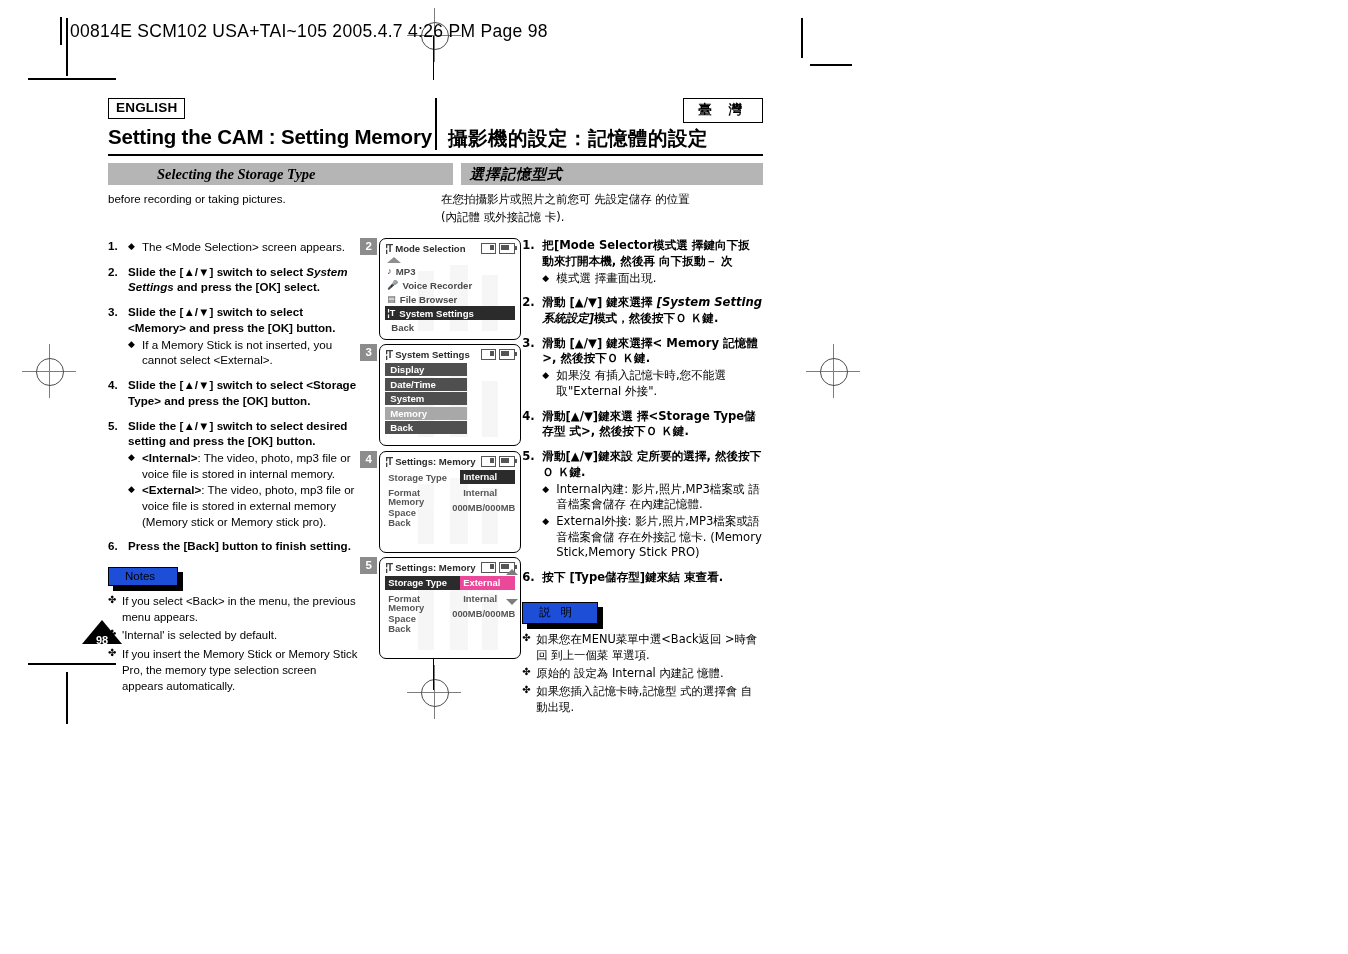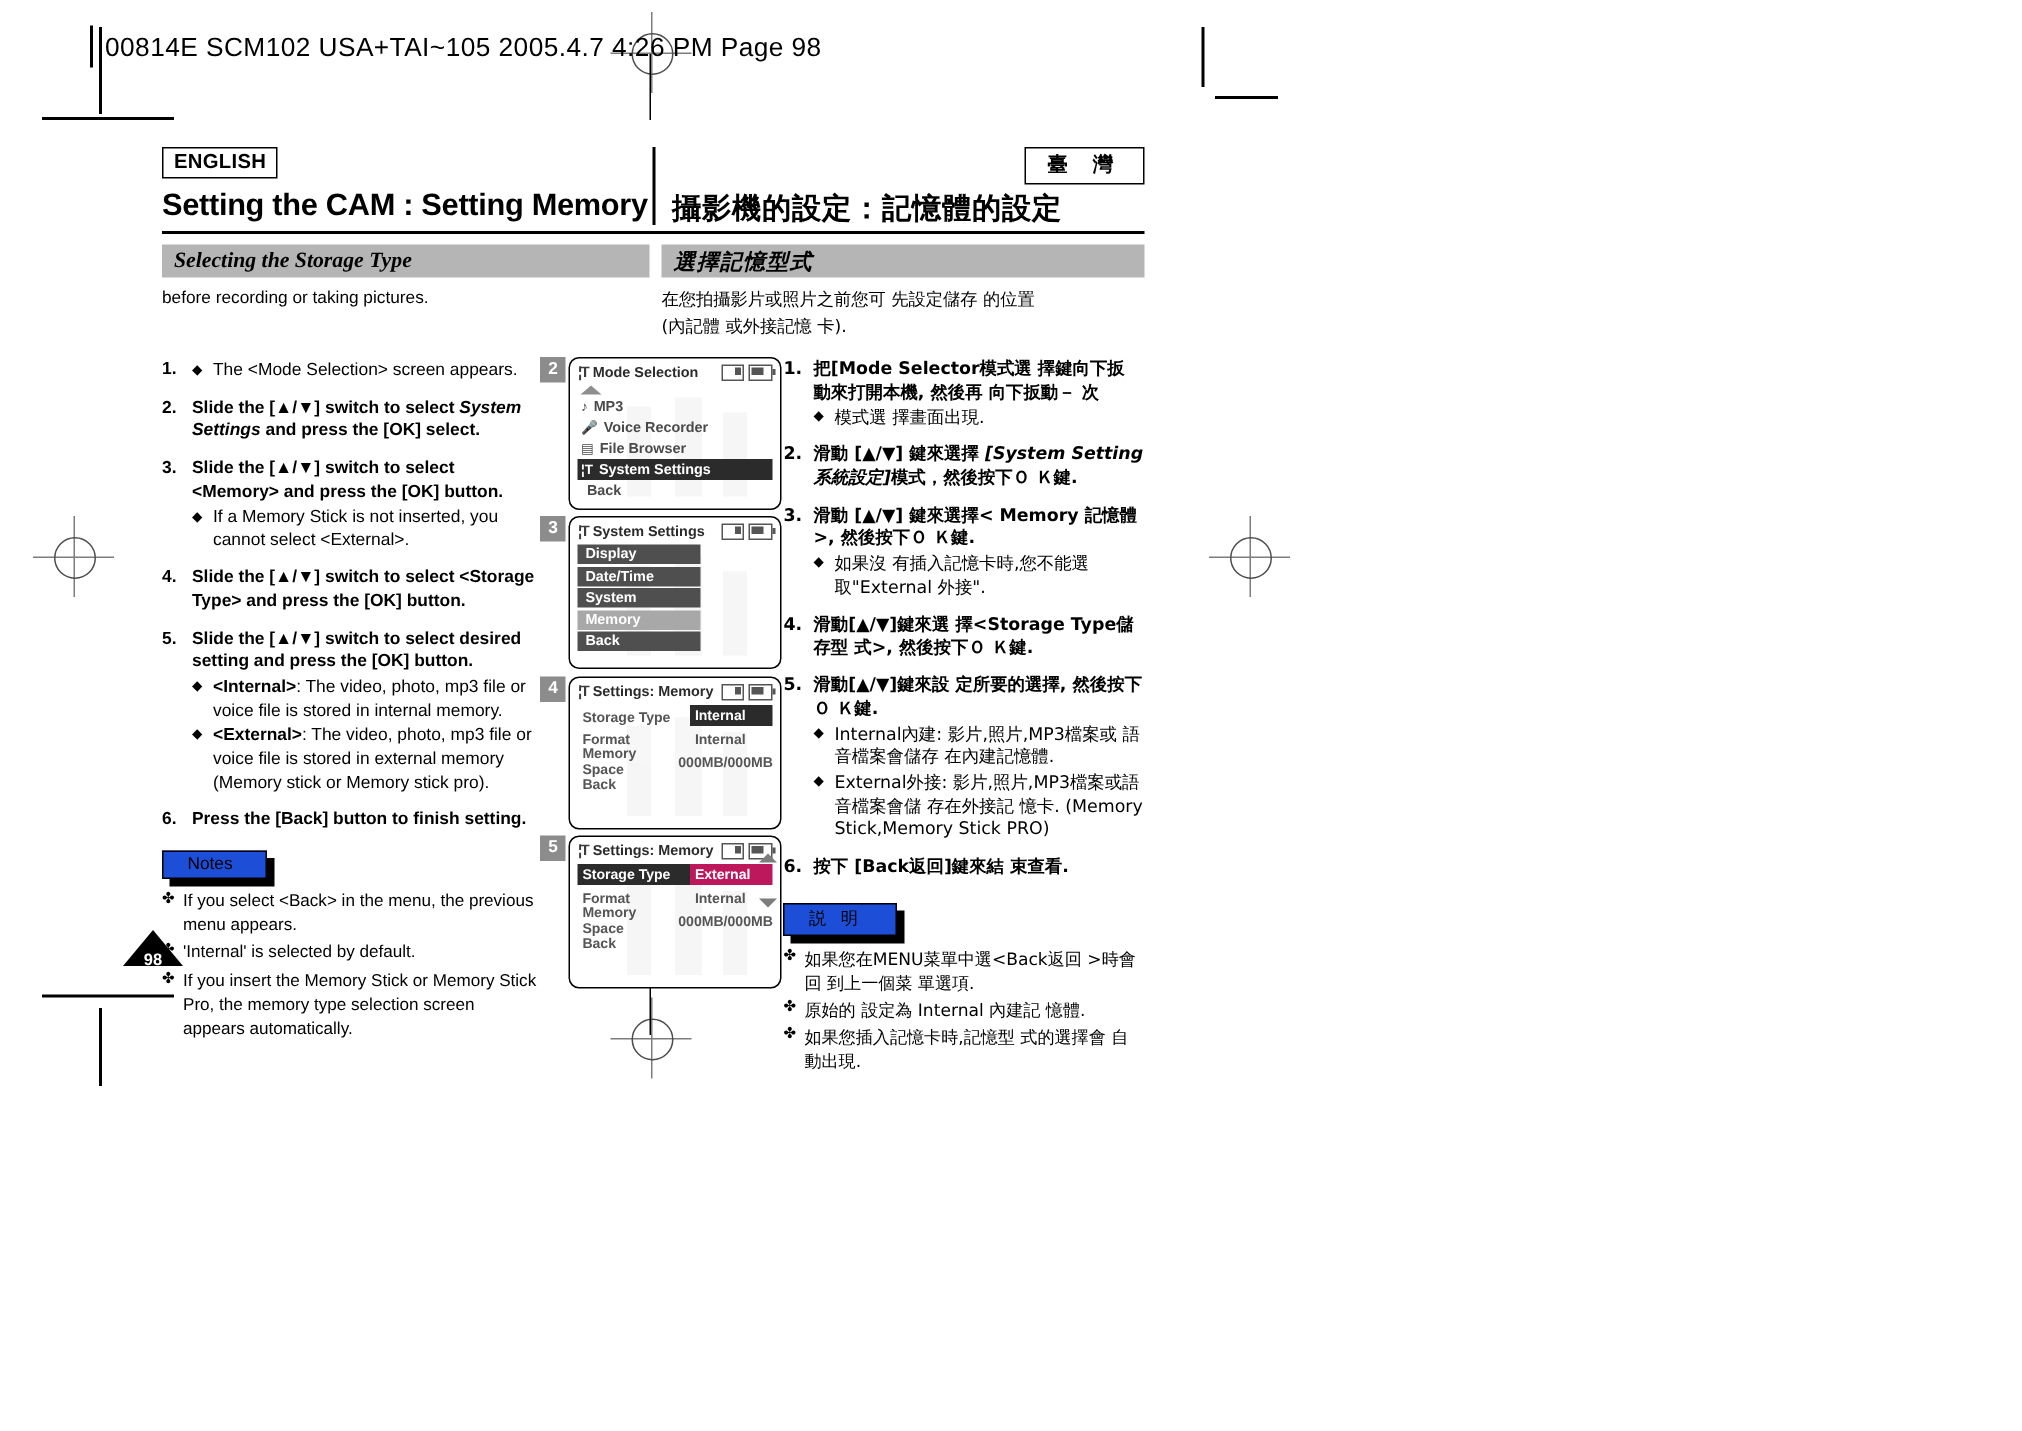--- a/index.html
+++ b/index.html
@@ -47,21 +47,21 @@
   .title-zh{
     margin-left:10px;font-size:19.5px;font-weight:bold;letter-spacing:.5px;
     font-family:"DejaVu Sans",sans-serif;color:#000;
   }
   .rule{height:2.4px;background:#000;margin-top:4px;width:655px;}
   .vsplit{position:absolute;left:327px;top:0px;width:1.6px;height:52px;background:#000;}
 
   
   .bands{display:flex;margin-top:7px;}
   .band{background:#b5b5b5;height:22px;display:flex;align-items:center;}
-  .band.left{width:325px;}
+  .band.left{width:325px;padding-left:41px;}
   .band.right{width:322px;margin-left:8px;}
   .band .lbl{
     padding-left:8px;font-size:14.5px;font-weight:bold;font-style:italic;color:#000;
     font-family:"Liberation Serif","DejaVu Serif",serif;
   }
   .band .lbl.zh{
     font-style:italic;font-weight:bold;font-size:14.5px;
     font-family:"DejaVu Sans",sans-serif;letter-spacing:1px;
   }
 
@@ -153,21 +153,21 @@
   }
   .barrow.hl{background:#a8a8a8;color:#fff;}
   .kvrow{
     position:relative;display:flex;align-items:center;height:14px;margin-bottom:1px;
     font-size:9.4px;font-weight:bold;color:#555;
   }
   .kvrow .k{width:72px;padding-left:3px;}
   .kvrow .v{flex:1;padding-left:2px;color:#555;}
   .kvrow.k-dark .k{background:#2b2b2b;color:#fff;height:14px;line-height:14px;}
   .kvrow.v-dark .v{background:#2b2b2b;color:#fff;height:14px;line-height:14px;padding-left:3px;}
-  .kvrow.v-gray .v{background:#be185d;color:#fff;height:14px;line-height:14px;padding-left:3px;}
+  .kvrow.v-gray .v{background:#ec4899;color:#fff;height:14px;line-height:14px;padding-left:3px;}
   .kvrow .plain{padding-left:3px;}
   .scrollup{
     position:absolute;right:2px;top:11px;width:0;height:0;
     border-left:6px solid transparent;border-right:6px solid transparent;border-bottom:6px solid #7d7d7d;
   }
   .scrolldn{
     position:absolute;right:2px;top:41px;width:0;height:0;
     border-left:6px solid transparent;border-right:6px solid transparent;border-top:6px solid #7d7d7d;
   }
 
@@ -505,21 +505,21 @@
                     <span class="t">Internal內建: 影片,照片,MP3檔案或 語音檔案會儲存 在內建記憶體.</span>
                   </div>
                   <div class="bl">
                     <span class="dia">◆</span>
                     <span class="t">External外接: 影片,照片,MP3檔案或語音檔案會儲 存在外接記 憶卡. (Memory Stick,Memory Stick PRO)</span>
                   </div>
                 </div></div>
             </li>
             <li>
               <span class="num">6.</span>
-              <div class="body"><span>按下 [Back返回]鍵來結 束查看.</span></div>
+              <div class="body"><span>按下 [Type儲存型]鍵來結 束查看.</span></div>
             </li>
           </ol>
 
         <div class="notesbox" style="margin-top:16px;">
           <span class="noteshadow">
             <span class="notehdr" style="letter-spacing:3px;">説 明</span>
           </span>
           <ul class="notes" id="notes-zh">
               <li>
                 <span class="dia">✤</span>

